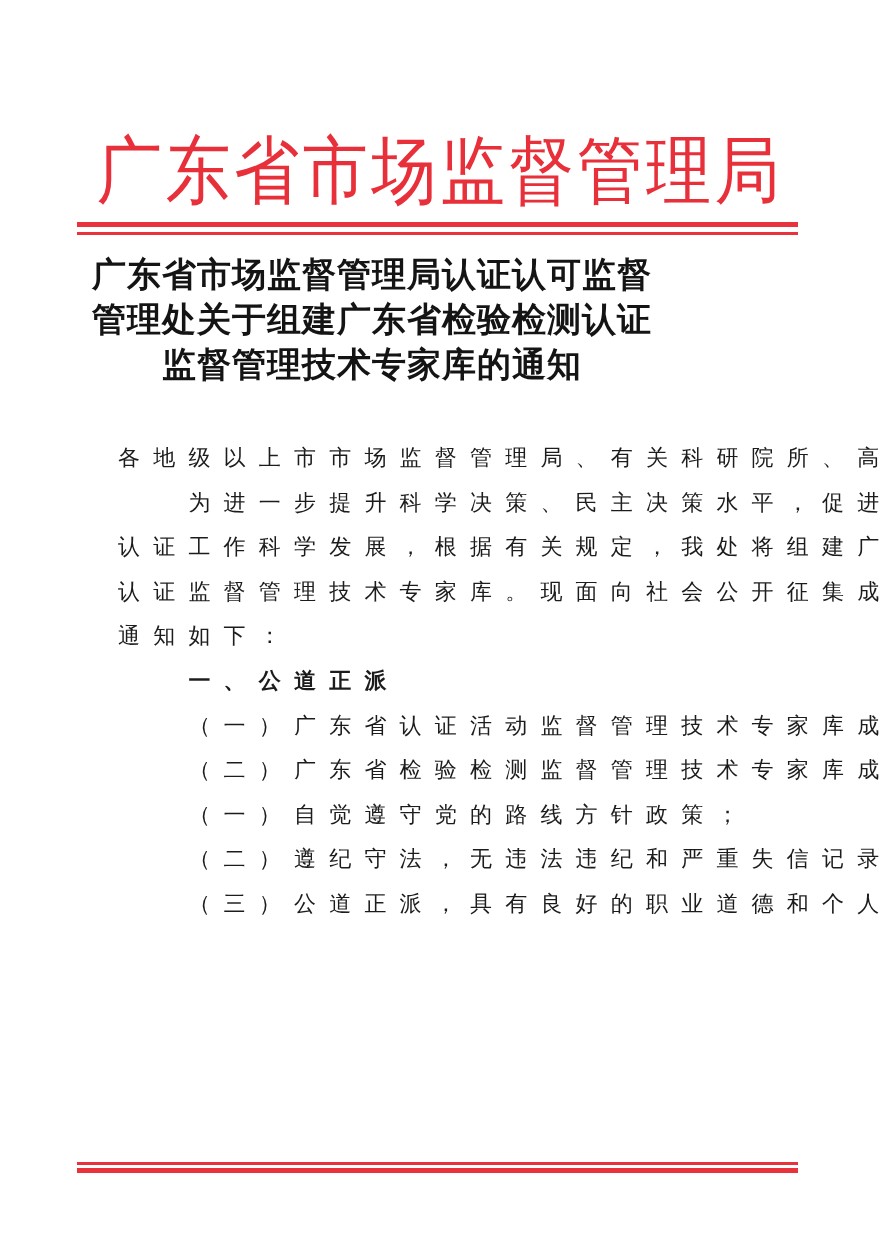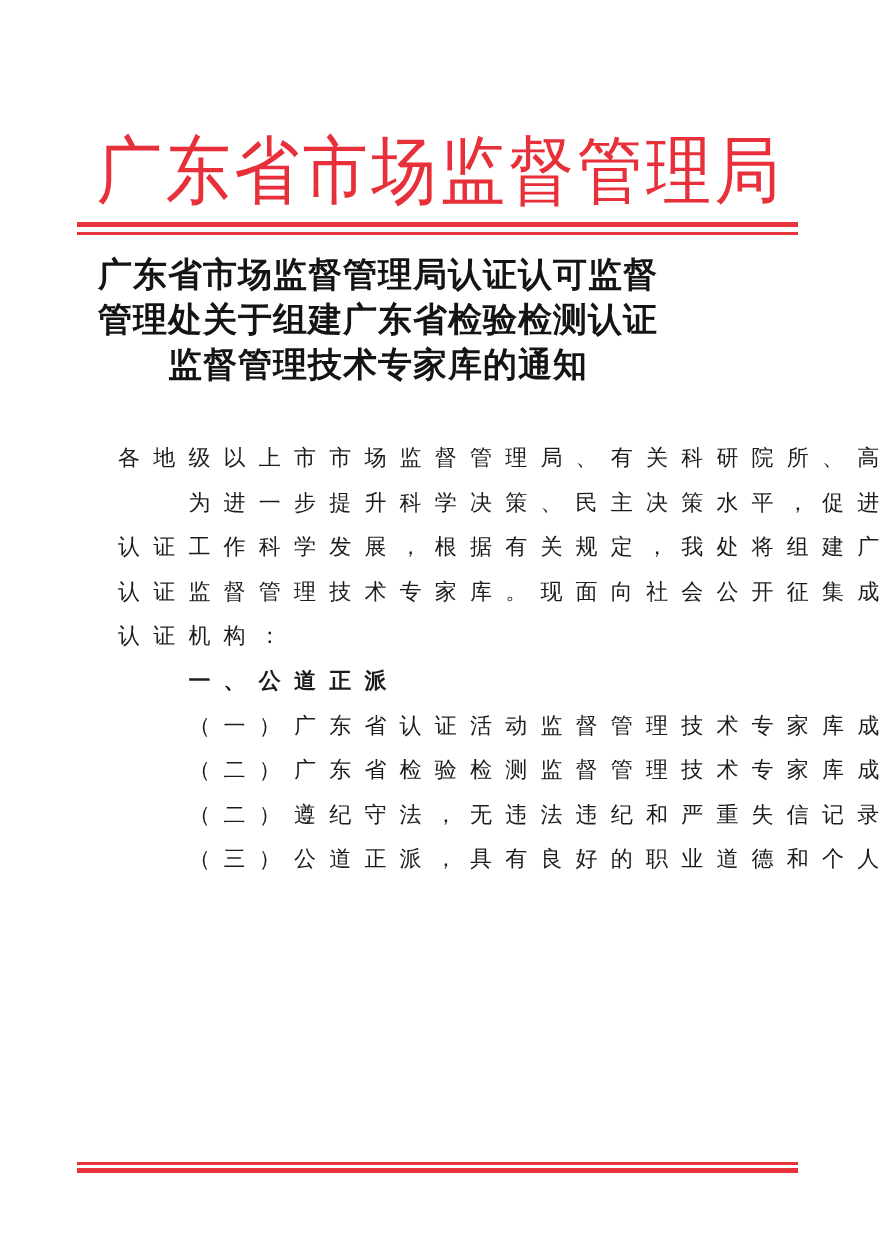--- a/index.html
+++ b/index.html
@@ -33,21 +33,21 @@
     .rule {
       position: absolute;
       left: 77px;
       width: 721px;
       background: #e8333d;
     }
     .rule.thick { height: 5px; }
     .rule.thin { height: 2.5px; }
     .doc-title {
       position: absolute;
-      left: 8px;
+      left: 2px;
       top: 252px;
       width: 740px;
       text-align: center;
       font-family: "DejaVu Serif", "Liberation Serif", serif;
       font-weight: bold;
       font-size: 34px;
       line-height: 45px;
       color: #141414;
       letter-spacing: 1px;
     }
@@ -84,24 +84,25 @@
   <div>广东省市场监督管理局认证认可监督</div>
   <div>管理处关于组建广东省检验检测认证</div>
   <div>监督管理技术专家库的通知</div>
 </div>
 
 <div class="body-text">
   <p>各地级以上市市场监督管理局、有关科研院所、高校、检验检测</p>
   <p>　　为进一步提升科学决策、民主决策水平，促进我省检验检测</p>
   <p>认证工作科学发展，根据有关规定，我处将组建广东省检验检测</p>
   <p>认证监督管理技术专家库。现面向社会公开征集成员，有关事项</p>
-  <p>认证机构：</p>
+  <p>通知如下：</p>
   <p class="heading">　　一、公道正派</p>
   <p>　　（一）广东省认证活动监督管理技术专家库成员；</p>
   <p>　　（二）广东省检验检测监督管理技术专家库成员。</p>
+  <p>　　（一）自觉遵守党的路线方针政策；</p>
   <p>　　（二）遵纪守法，无违法违纪和严重失信记录；</p>
   <p>　　（三）公道正派，具有良好的职业道德和个人修养，坚持实</p>
 </div>
 
 <div>
   <div class="rule thin" style="top:1162px;"></div>
   <div class="rule thick" style="top:1168px;"></div>
 </div>
 
 </body></html>

